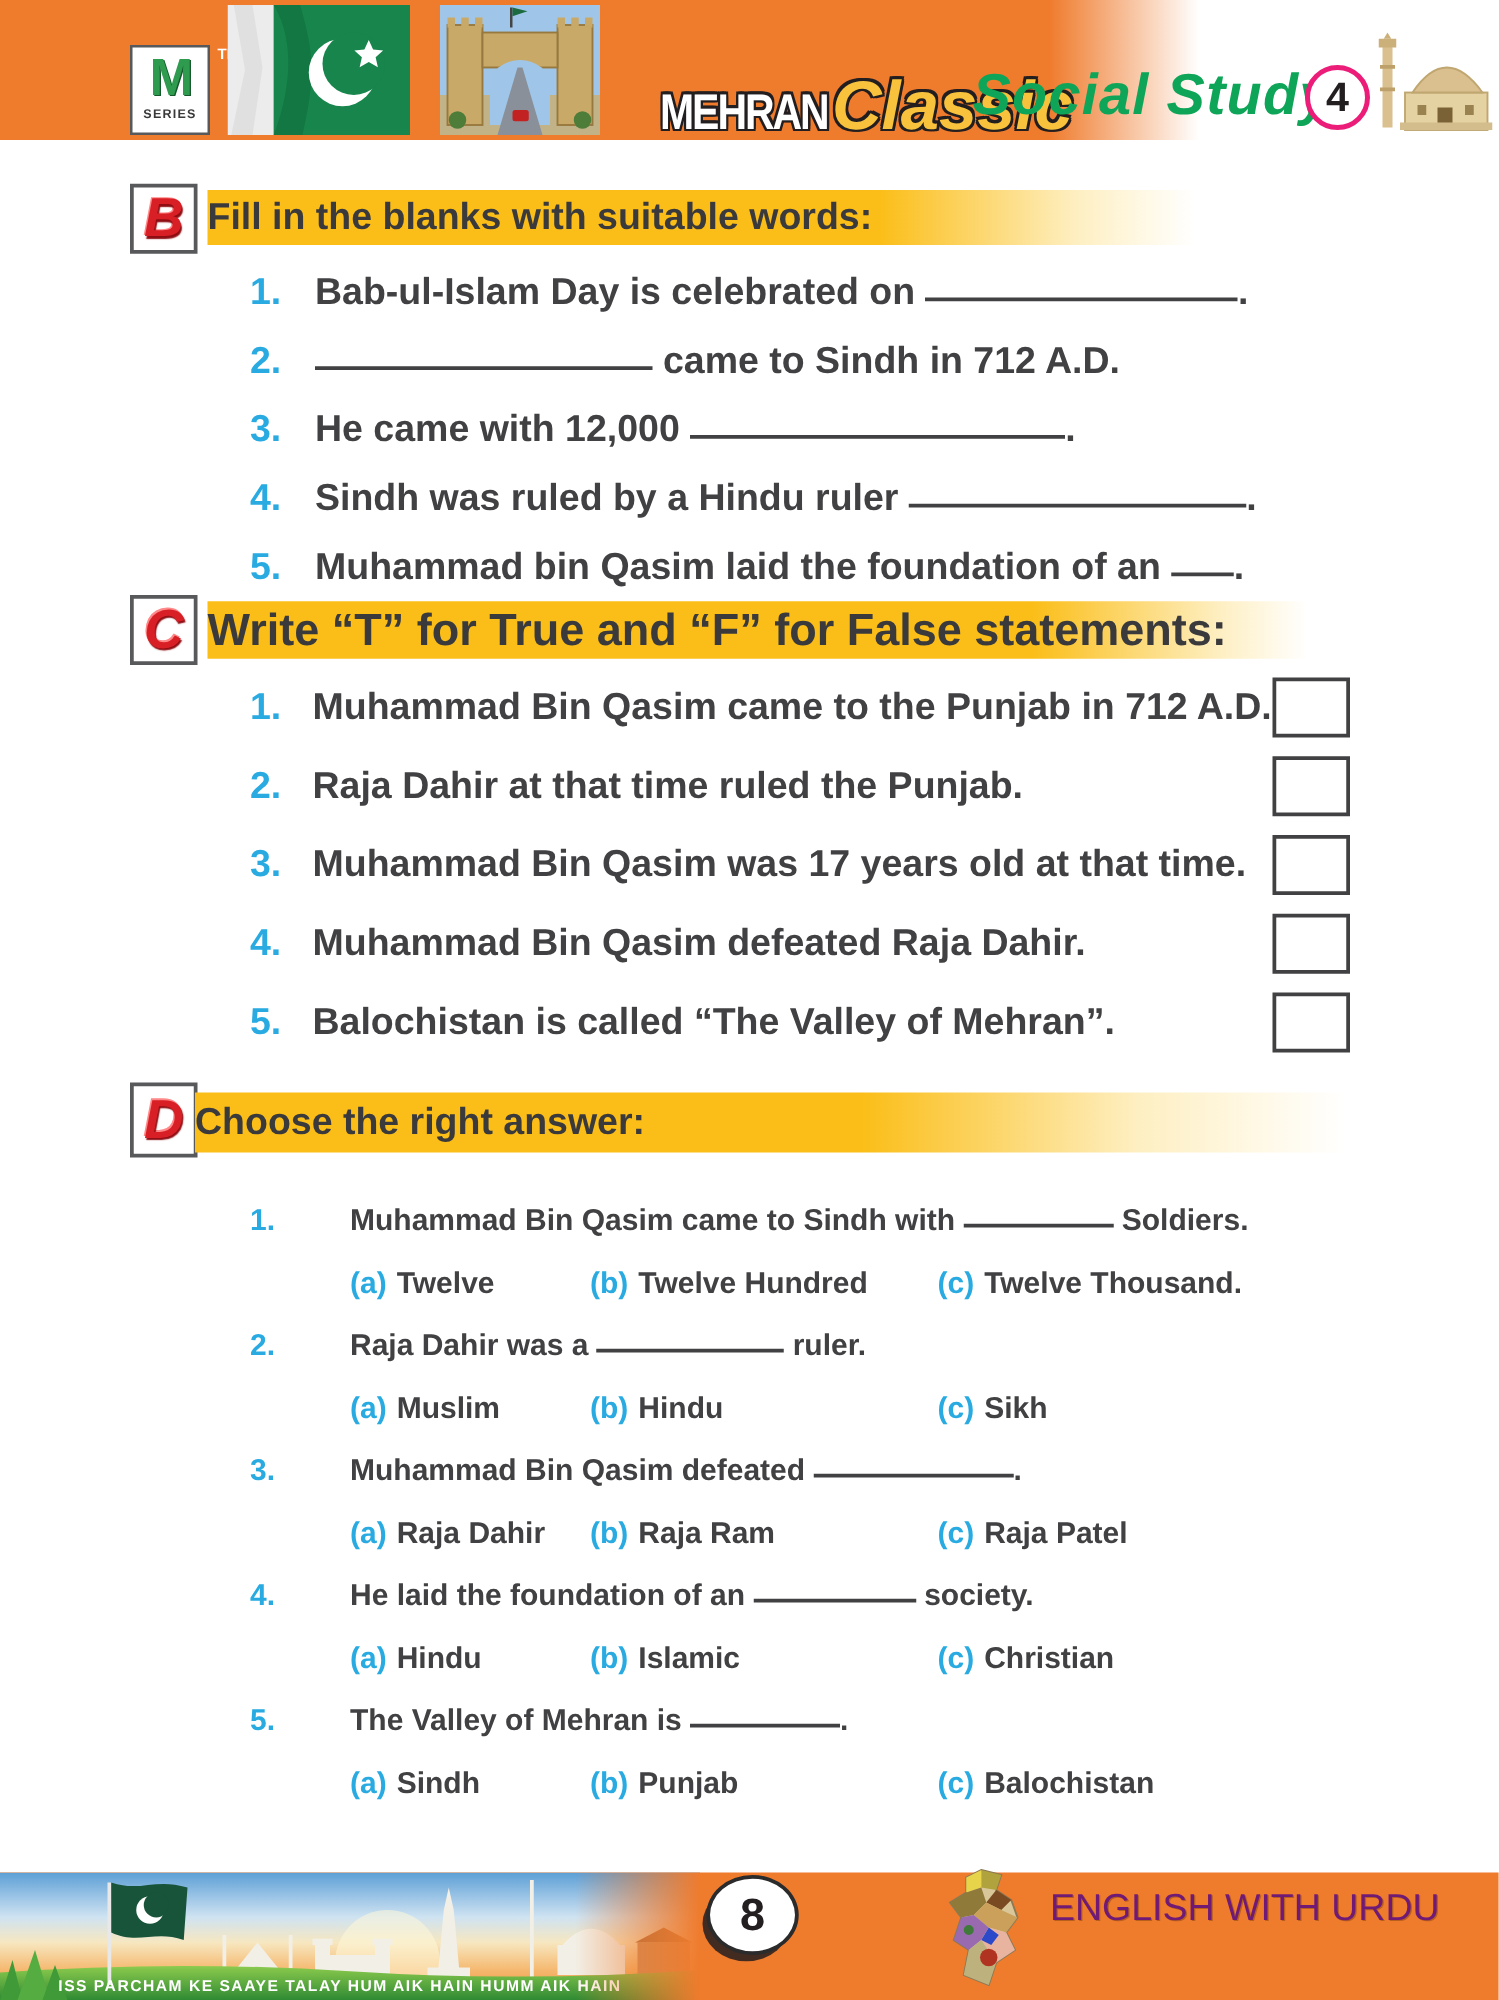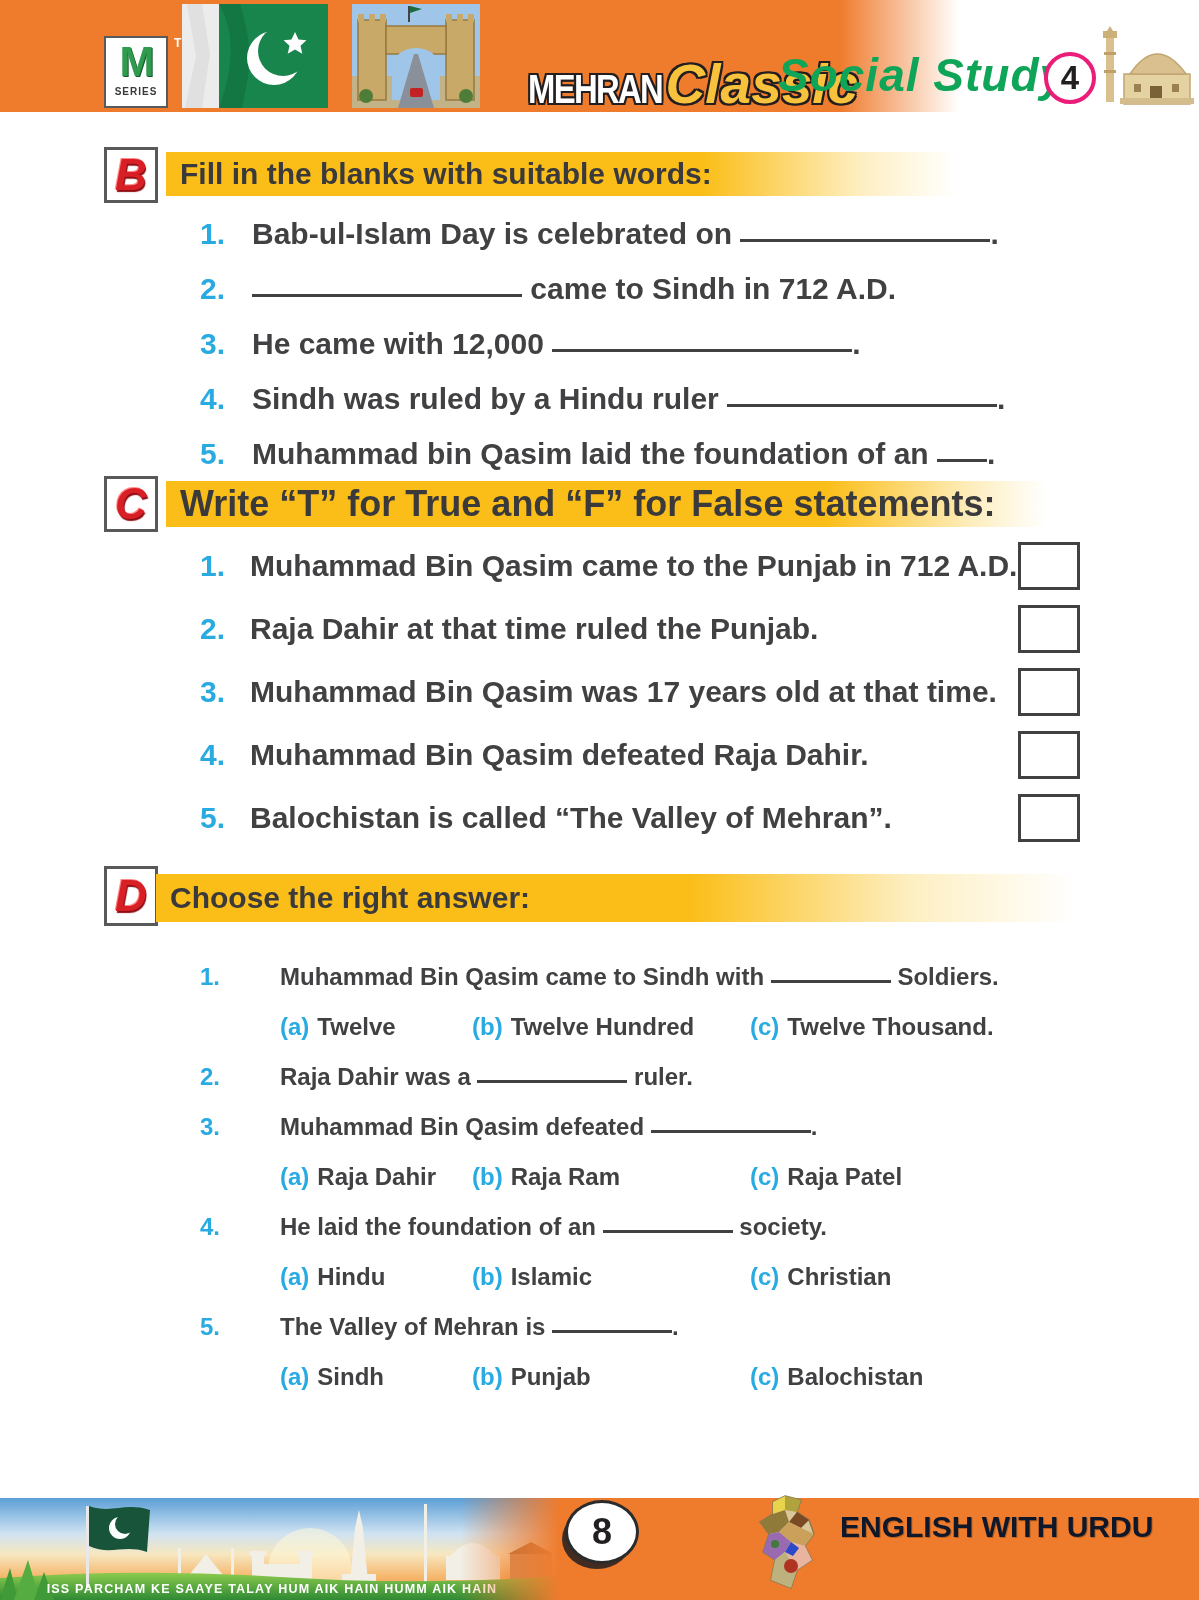--- a/index.html
+++ b/index.html
@@ -53,21 +53,21 @@
   
   .badge {
     position:absolute; left:104px; width:54px; height:56px; background:#fff;
     border:3px solid #58595B; display:flex; align-items:center; justify-content:center;
   }
   .badge-letter {
     font-size:44px; font-weight:900; font-style:italic; color:#D91F26;
     text-shadow:1px 2px 1px #8e0d12, -1px -1px 0 #f88;
   }
   .hl-bar {
-    position:absolute; display:flex; align-items:center; padding-left:14px;
+    position:absolute; display:flex; align-items:center; 
     font-weight:bold; color:#3A3A3C; white-space:nowrap;
   }
   .num { color:#29ABE2; font-weight:bold; }
   .blank {
     display:inline-block; border-bottom:3px solid #414042; transform:translateY(-2px);
   }
 
   
   #badge-b { top:147px; }
   #bar-b {
@@ -114,21 +114,21 @@
   }
   .montage { position:absolute; left:0; top:0; width:560px; height:102px; }
   .page-ellipse {
     position:absolute; left:565px; top:2px; width:74px; height:64px; border-radius:50%;
     background:#fff; border:3px solid #2b2b2b; display:flex; align-items:center; justify-content:center;
     font-size:36px; font-weight:bold; color:#231F20;
     box-shadow:-5px 7px 0 -2px rgba(35,31,32,.85);
   }
   .map-img { position:absolute; left:755px; top:-4px; width:62px; height:96px; }
   .footer-label {
-    position:absolute; left:840px; top:12px; font-size:30px; font-weight:bold; color:#0f172a;
+    position:absolute; left:840px; top:12px; font-size:30px; font-weight:normal; color:#701a75;
     text-shadow:1px 1px 0 #b85f1e; white-space:nowrap;
   }
 </style>
 </head>
 <body>
 
 <div class="header-band">
   <div class="mlogo">
     <span class="m-letter">M</span>
     <span class="m-series">SERIES</span>
@@ -258,20 +258,25 @@
       <span><span>Muhammad Bin Qasim came to Sindh with </span><span class="blank" style="width: 120px;"></span><span> Soldiers.</span></span>
     </div>
     <div class="o-row">
       <span class="opt opt-0"><span class="opt-label">(a)</span><span>Twelve</span></span>
       <span class="opt opt-1"><span class="opt-label">(b)</span><span>Twelve Hundred</span></span>
       <span class="opt opt-2"><span class="opt-label">(c)</span><span>Twelve Thousand.</span></span>
     </div>
     <div class="q-row">
       <span class="num">2.</span>
       <span><span>Raja Dahir was a </span><span class="blank" style="width: 150px;"></span><span> ruler.</span></span>
+    </div>
+    <div class="o-row">
+      <span class="opt opt-0"><span class="opt-label">(a)</span><span>Muslim</span></span>
+      <span class="opt opt-1"><span class="opt-label">(b)</span><span>Hindu</span></span>
+      <span class="opt opt-2"><span class="opt-label">(c)</span><span>Sikh</span></span>
     </div>
     <div class="q-row">
       <span class="num">3.</span>
       <span><span>Muhammad Bin Qasim defeated </span><span class="blank" style="width: 160px;"></span><span>.</span></span>
     </div>
     <div class="o-row">
       <span class="opt opt-0"><span class="opt-label">(a)</span><span>Raja Dahir</span></span>
       <span class="opt opt-1"><span class="opt-label">(b)</span><span>Raja Ram</span></span>
       <span class="opt opt-2"><span class="opt-label">(c)</span><span>Raja Patel</span></span>
     </div>

